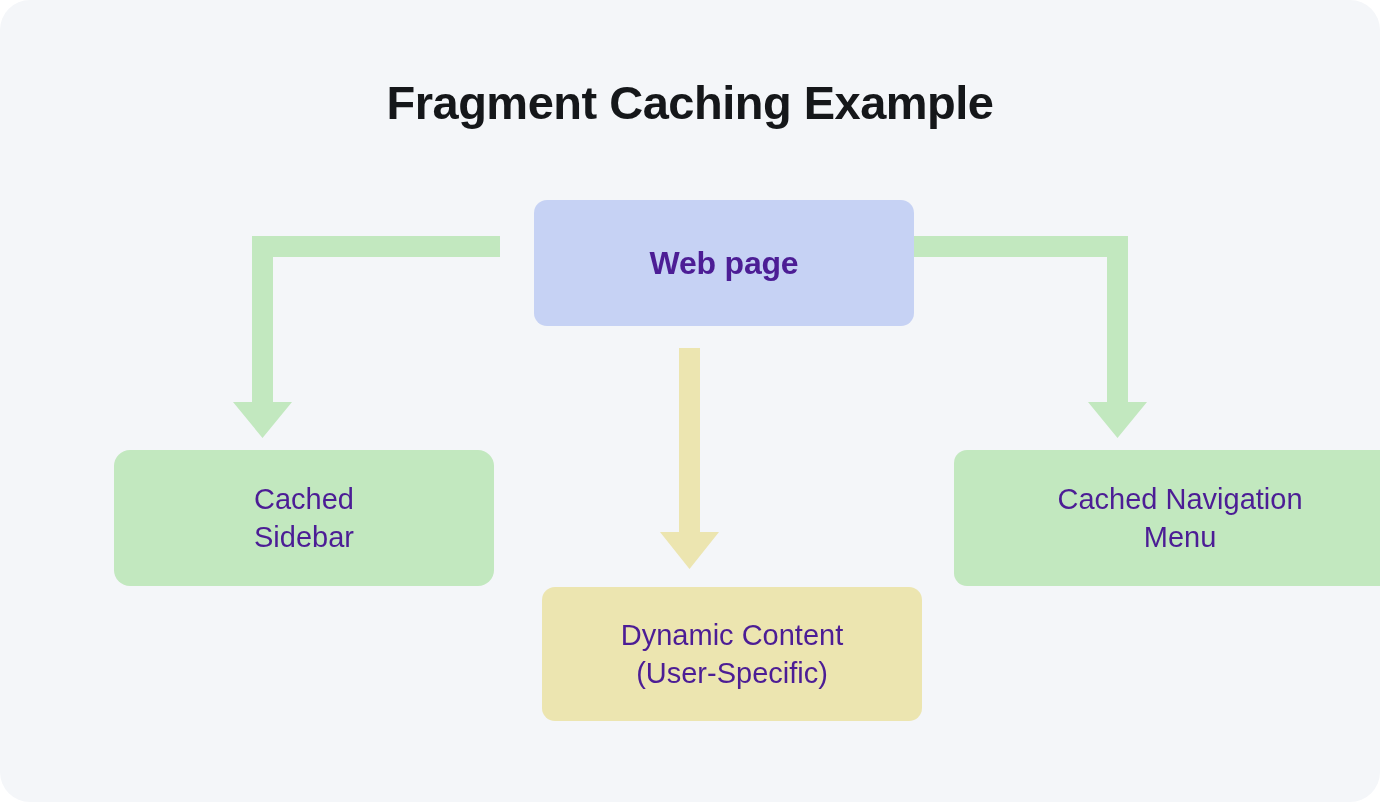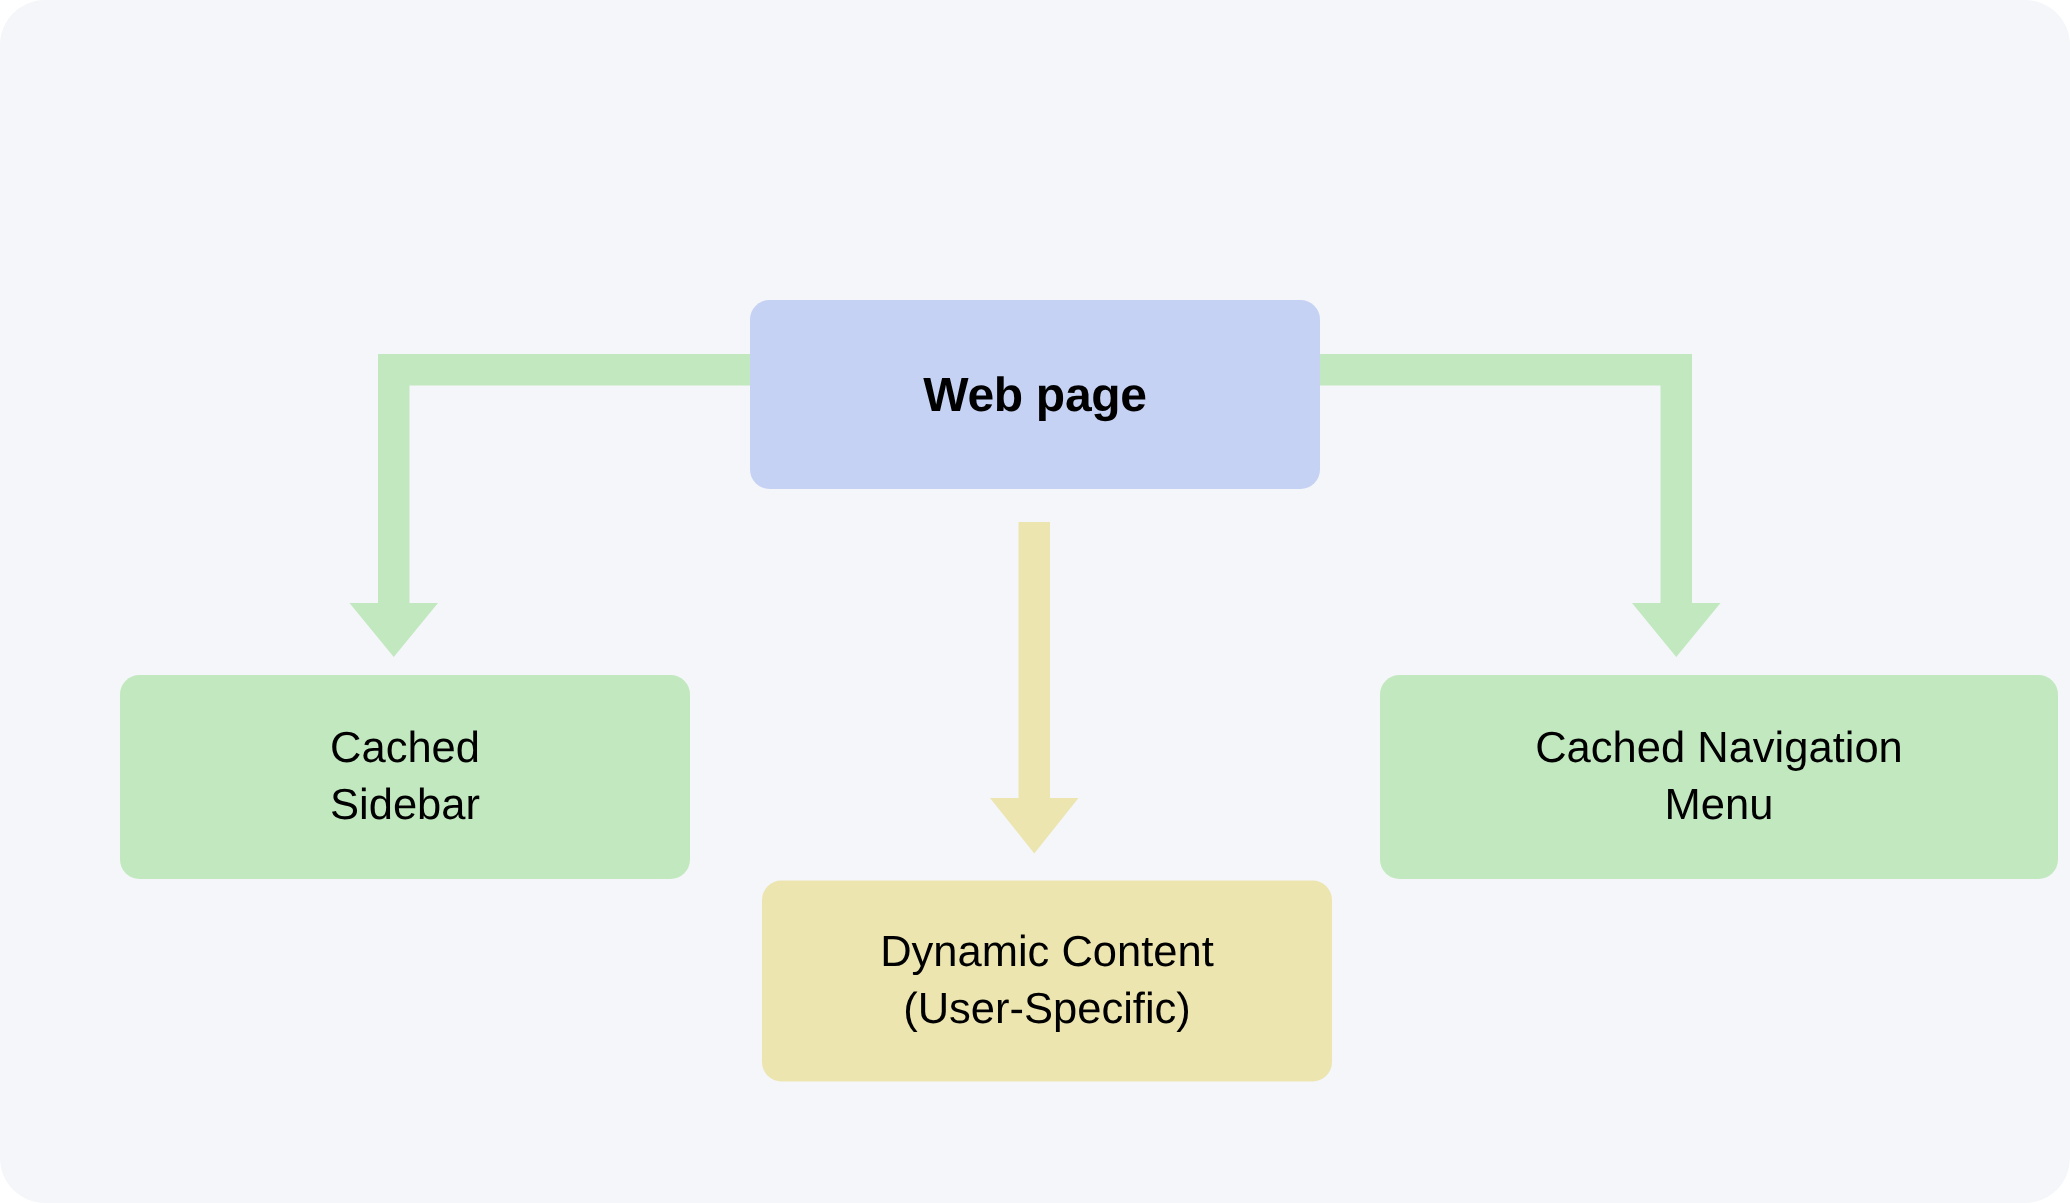--- a/index.html
+++ b/index.html
@@ -50,21 +50,22 @@
 
   
   .node {
     position: absolute;
     box-sizing: border-box;
     border-radius: 13px;
     display: flex;
     align-items: center;
     justify-content: center;
     text-align: center;
-    color: #000000;
+    color: #4c1d95;
+    margin-left: 34px;
   }
   .node .node-label {
     display: block;
     padding: 0 14px;
     white-space: pre-line;
   }
 
   #node-webpage {
     left: 500px;
     top: 200px;
@@ -78,20 +79,21 @@
 
   #node-cached-sidebar {
     left: 80px;
     top: 450px;
     width: 380px;
     height: 136px;
     background: #c2e8bf;
     font-size: 29px;
     font-weight: 400;
     line-height: 1.32;
+    border-radius: 16px;
   }
 
   #node-cached-nav-menu {
     left: 920px;
     top: 450px;
     width: 452px;
     height: 136px;
     background: #c2e8bf;
     font-size: 29px;
     font-weight: 400;
@@ -107,20 +109,21 @@
     font-size: 29px;
     font-weight: 400;
     line-height: 1.32;
   }
 </style>
 </head>
 <body>
 
 <div id="canvas">
 
+  <div id="diagram-title">Fragment Caching Example</div>
 
   <svg id="connectors" viewBox="0 0 1380 802" width="1380" height="802" xmlns="http://www.w3.org/2000/svg">
 
     <g>
       <path d="M 500 236
                L 252 236
                L 252 402
                L 233 402
                L 262.5 438
                L 292 402

